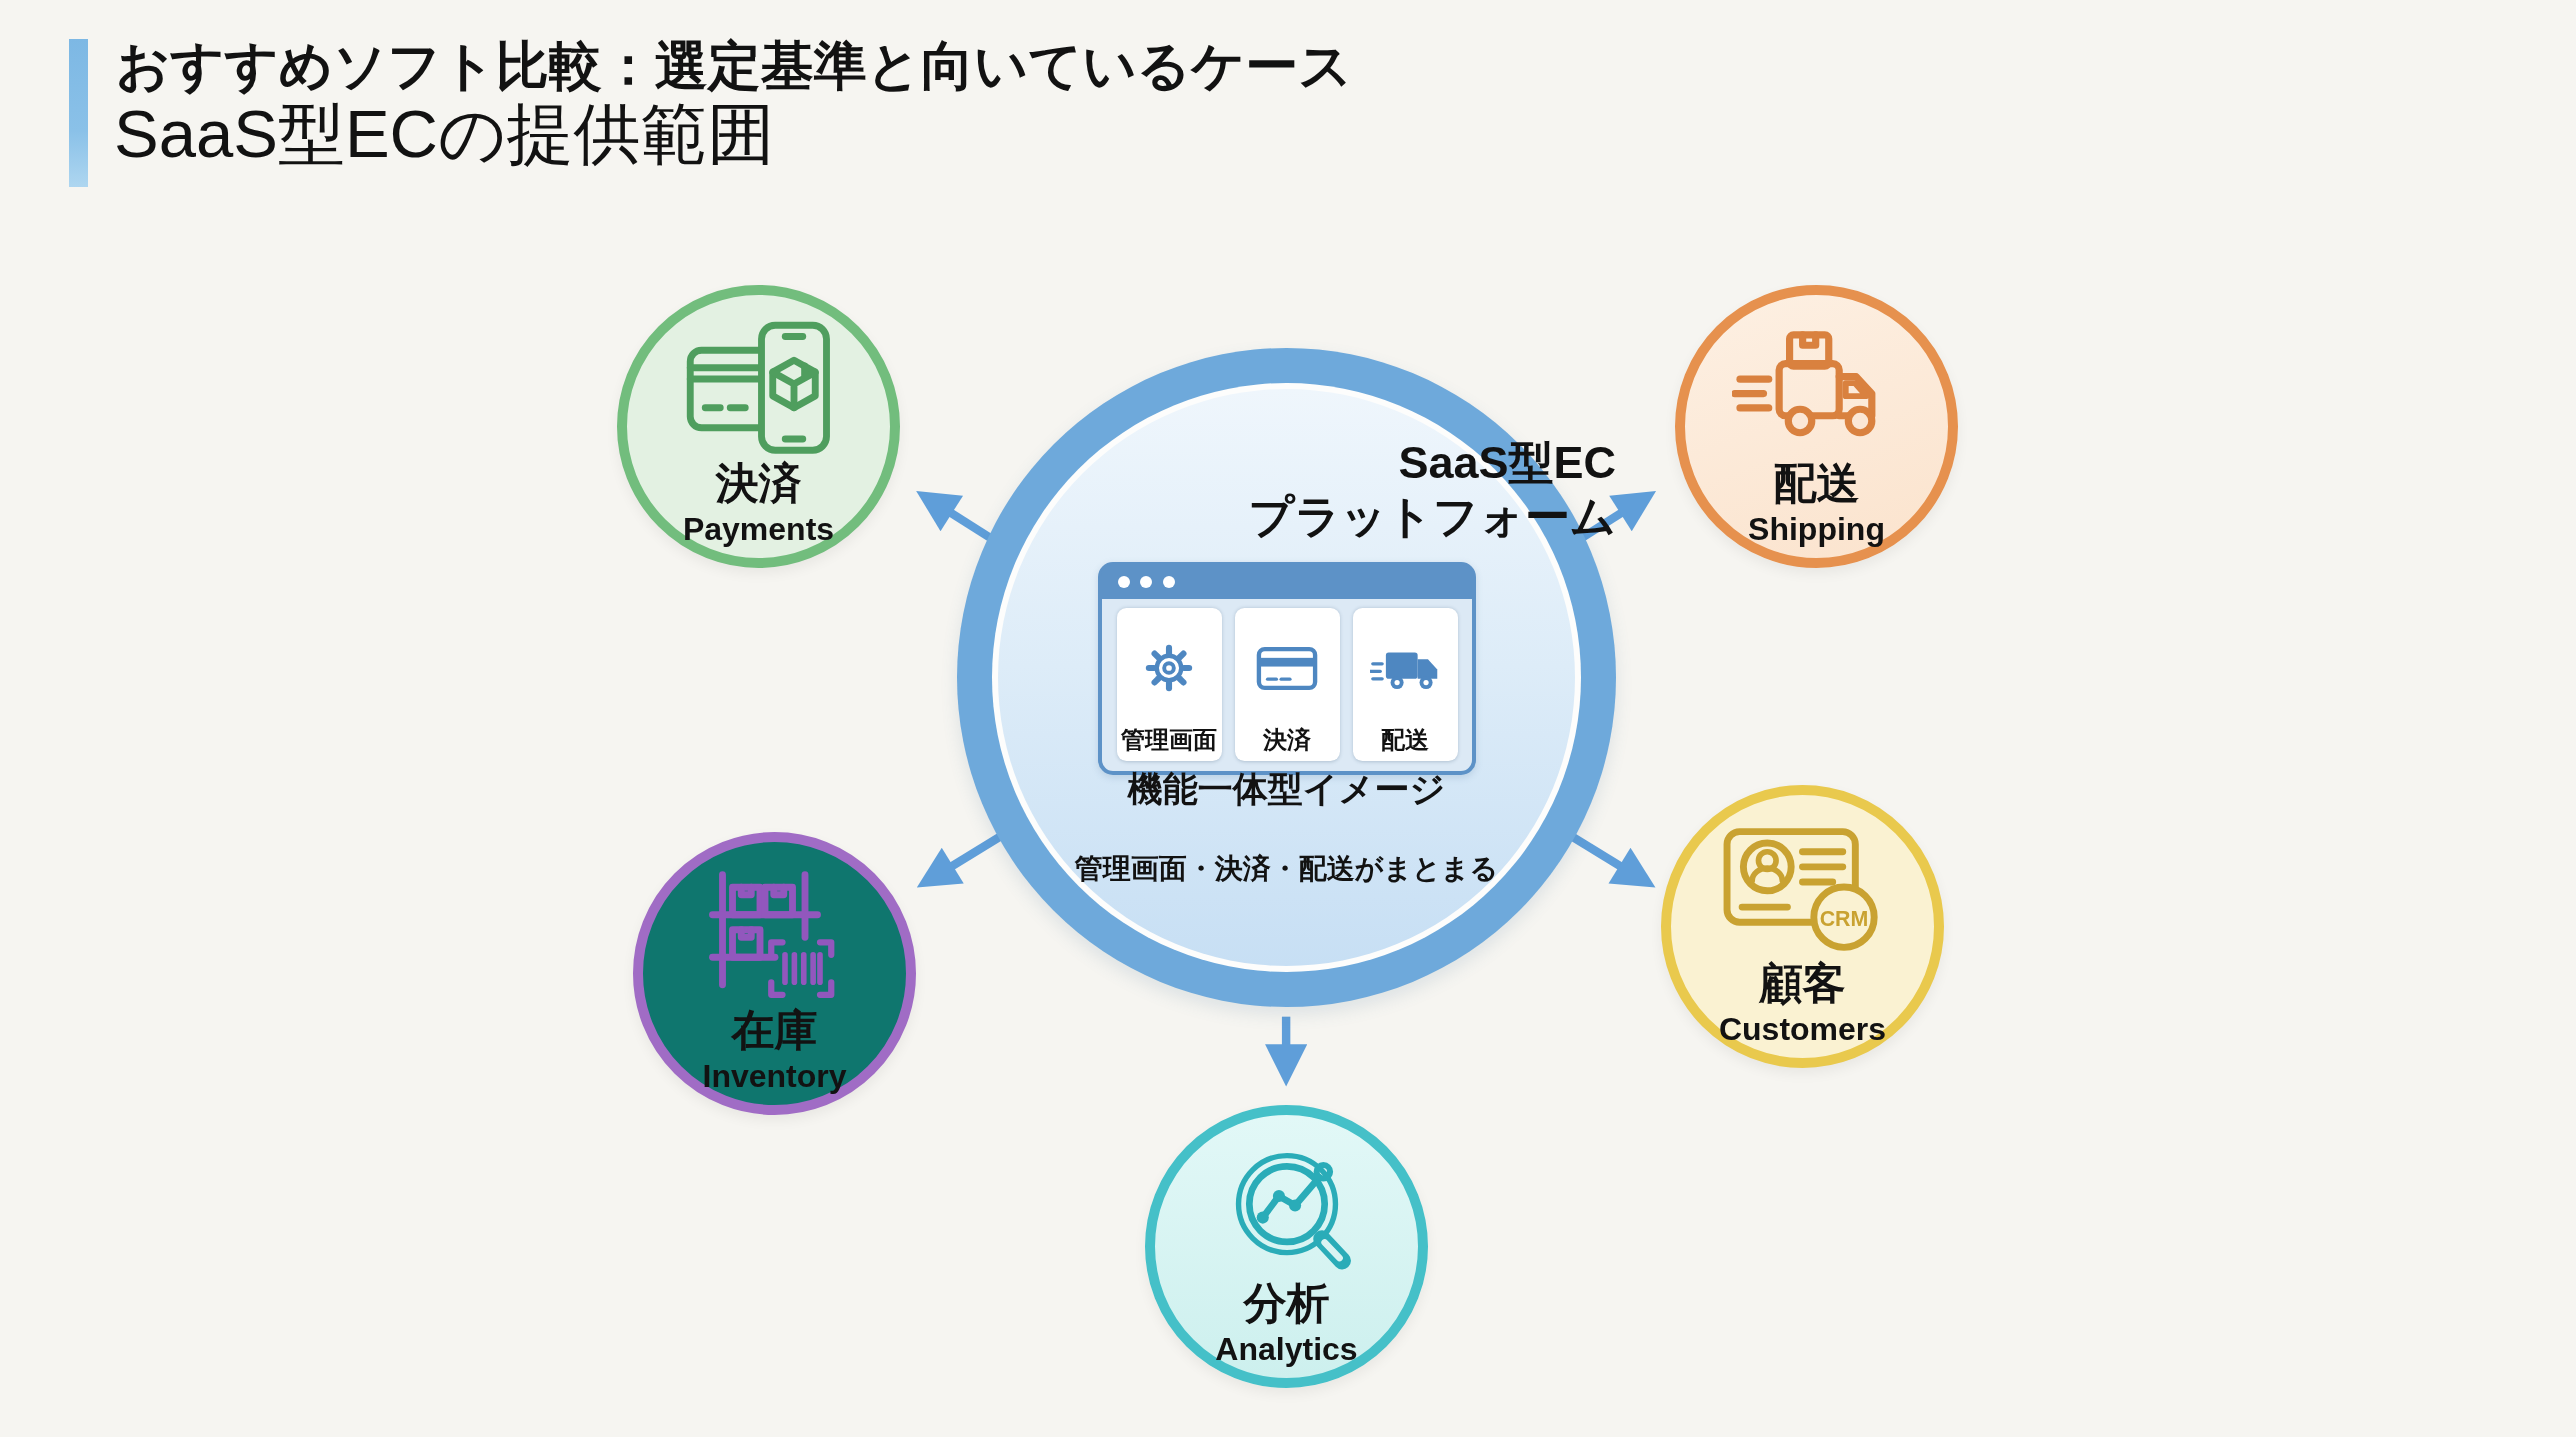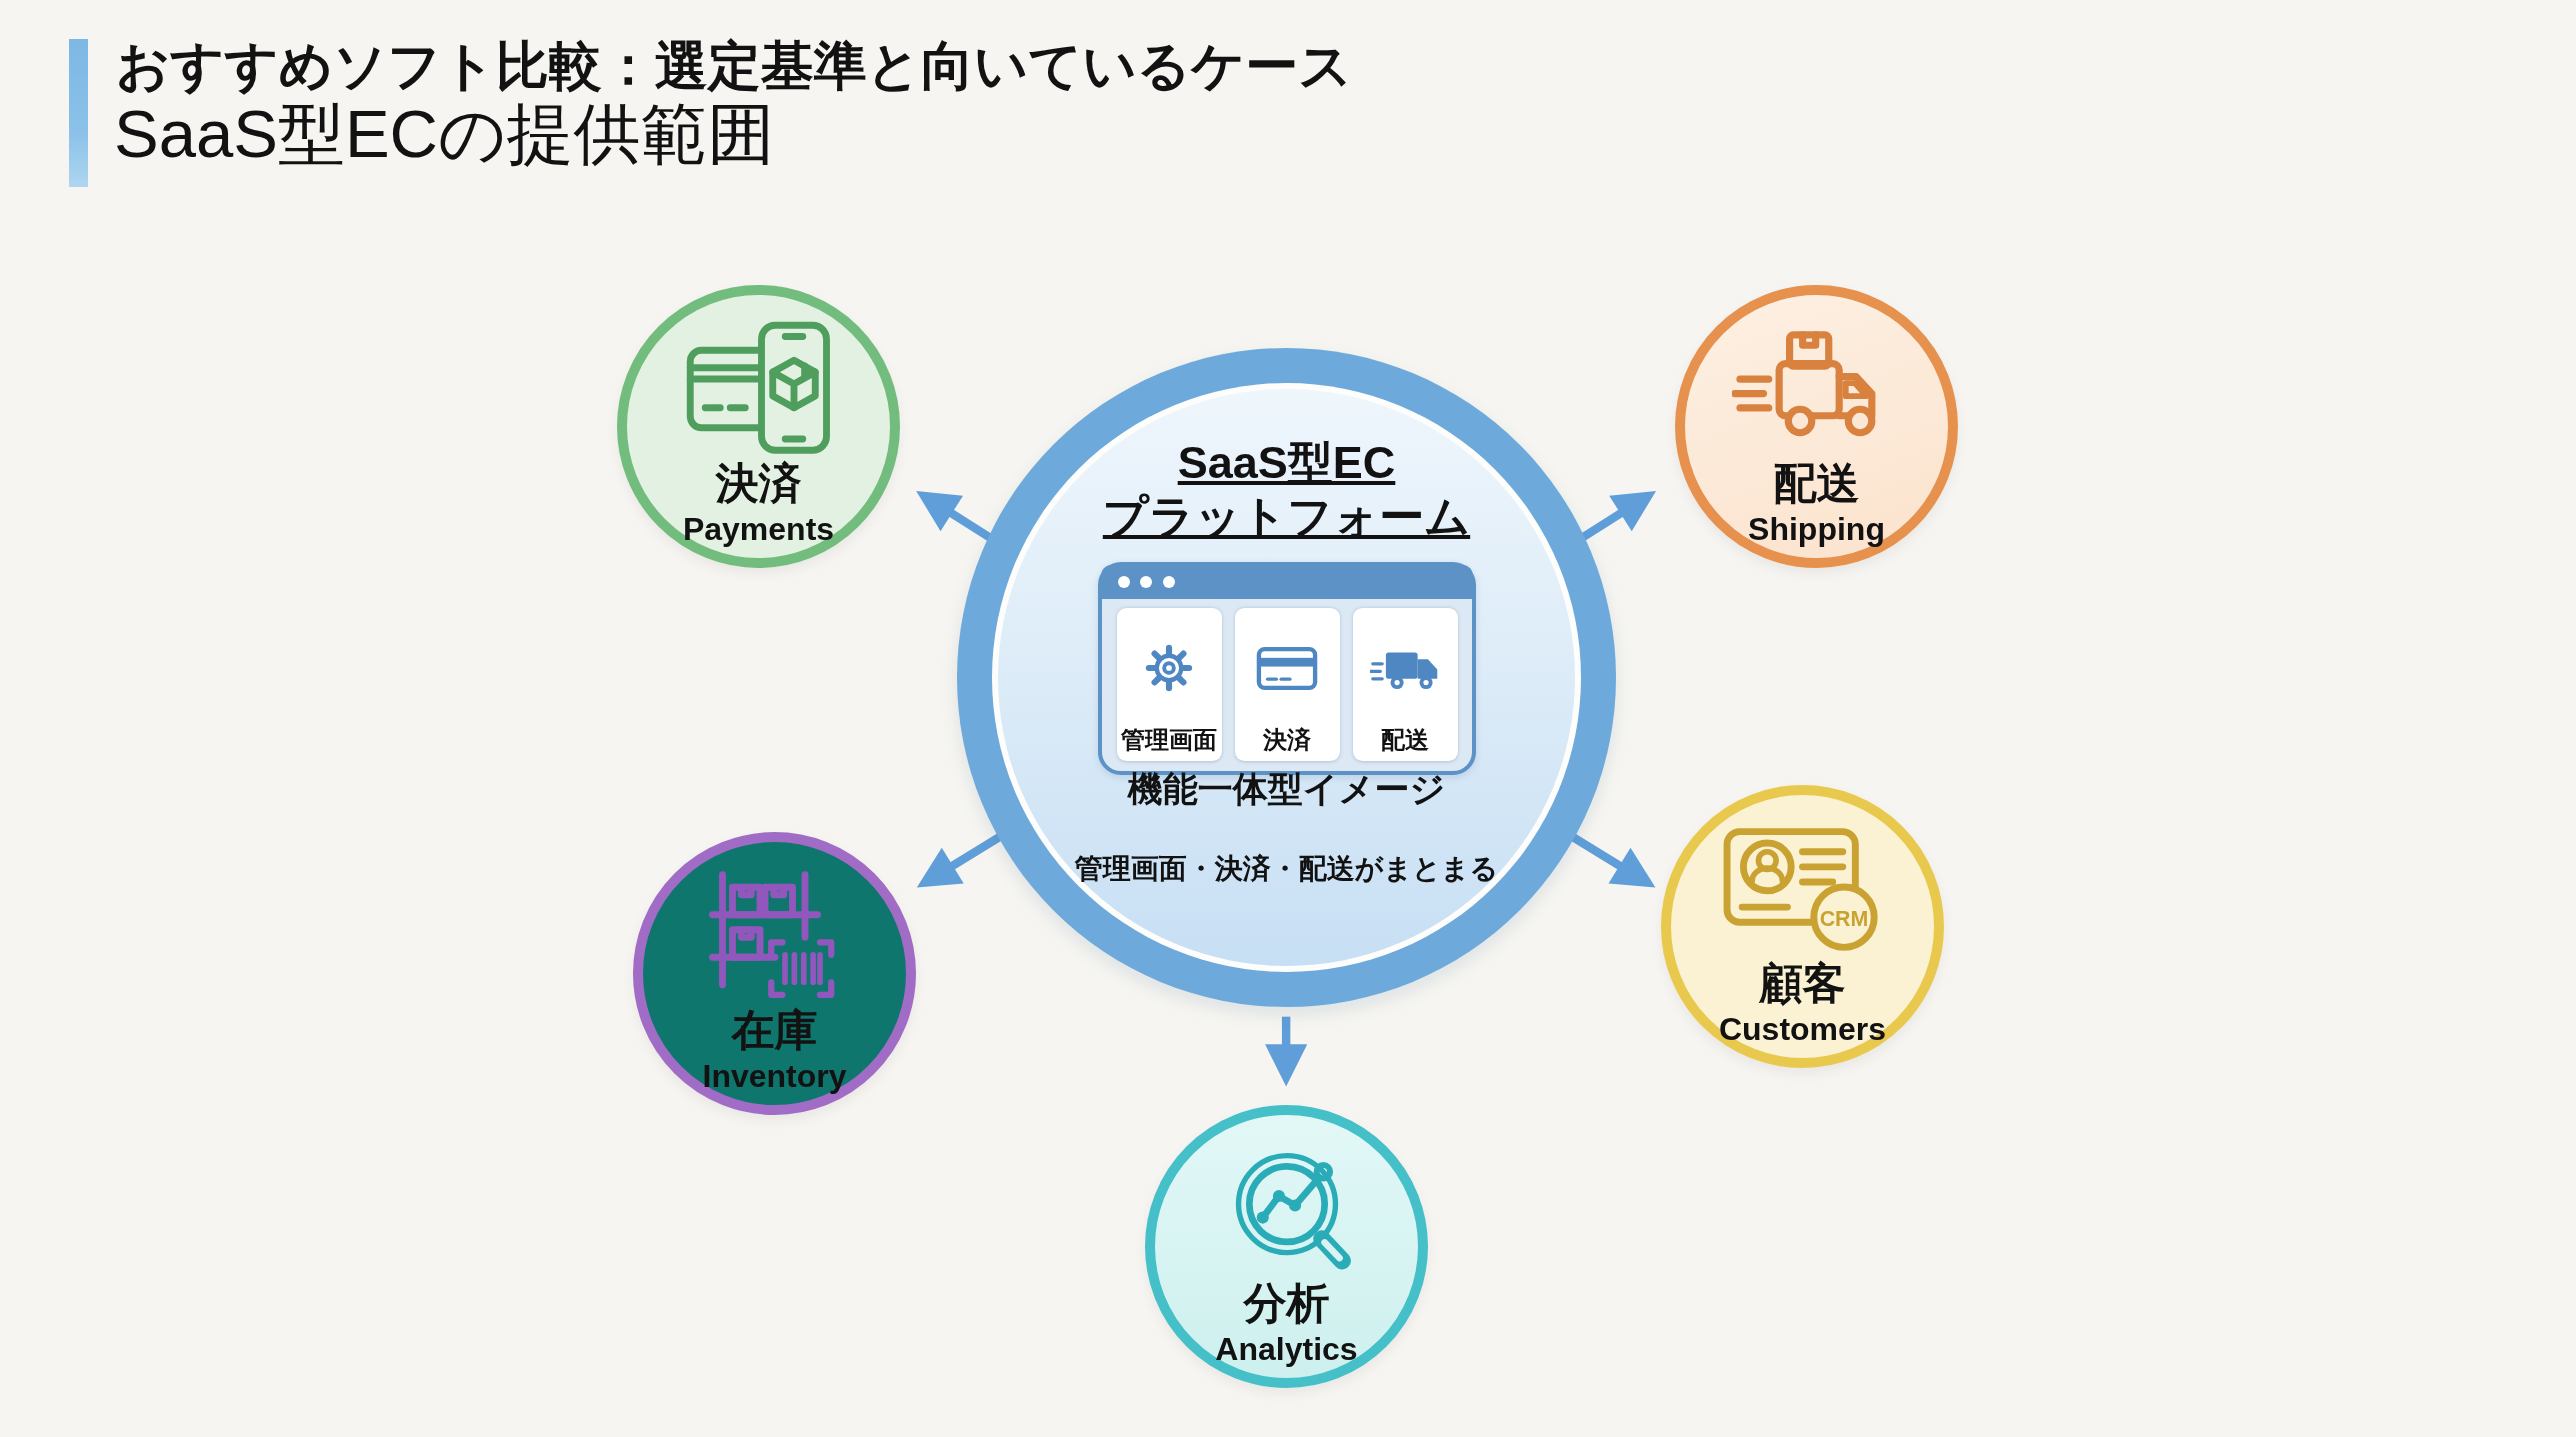--- a/index.html
+++ b/index.html
@@ -14,30 +14,30 @@
 
   
   .arrows{position:absolute;left:0;top:0;z-index:1;}
 
   
   .hub-ring{position:absolute;left:957px;top:348px;width:659px;height:659px;border-radius:50%;
             background:#6ea9db;box-shadow:0 7.5px 17px rgba(70,110,150,.14);z-index:2;}
   .hub-white{position:absolute;inset:35px;border-radius:50%;background:#fdfdfc;}
   .hub-fill{position:absolute;inset:41px;border-radius:50%;
             background:linear-gradient(180deg,#eff6fc 0%,#ddecf8 48%,#c7dff4 100%);}
-  .hub-title{position:absolute;left:957px;top:436px;width:659px;text-align:center;z-index:4;
-             font-size:45px;font-weight:bold;line-height:1.2;text-decoration:underline;}
+  .hub-title{position:absolute;left:957px;top:436px;width:659px;text-align:right;z-index:4;
+             font-size:45px;font-weight:bold;line-height:1.2;}
   .hub-caption{position:absolute;left:957px;top:766px;width:659px;text-align:center;z-index:4;
                font-size:35px;font-weight:bold;}
   .hub-subcaption{position:absolute;left:957px;top:850px;width:659px;text-align:center;z-index:4;
                   font-size:28px;font-weight:bold;}
 
   
   .browser{position:absolute;left:1098px;top:562px;width:378px;height:213px;z-index:4;
-           background:#dce9f5;border:4.7px solid #5d92c7;border-radius:23px;box-sizing:border-box;
+           background:#dce9f5;border:4.7px solid #5d92c7;border-radius:15px;box-sizing:border-box;
            box-shadow:0 2.8px 7.5px rgba(70,110,150,.18);}
   .browser-bar{position:absolute;top:-0.9px;left:-0.9px;right:-0.9px;height:34px;background:#5d92c7;
                border-radius:10.3px 10.3px 0 0;display:flex;align-items:center;gap:10.3px;padding-left:17px;}
   .dot{width:12px;height:12px;border-radius:50%;background:#ffffff;}
   .modules{position:absolute;top:42px;left:13px;right:13px;bottom:10.3px;display:flex;gap:13px;justify-content:center;}
   .module-card{width:105px;border-radius:9.4px;background:#ffffff;box-shadow:0 0.9px 3.7px rgba(60,90,120,.28);
                display:flex;flex-direction:column;align-items:center;justify-content:flex-end;padding-bottom:8.4px;box-sizing:border-box;}
   .module-icon{flex:1;display:flex;align-items:center;justify-content:center;}
   .module-label{font-size:24px;font-weight:bold;line-height:1;}
 

